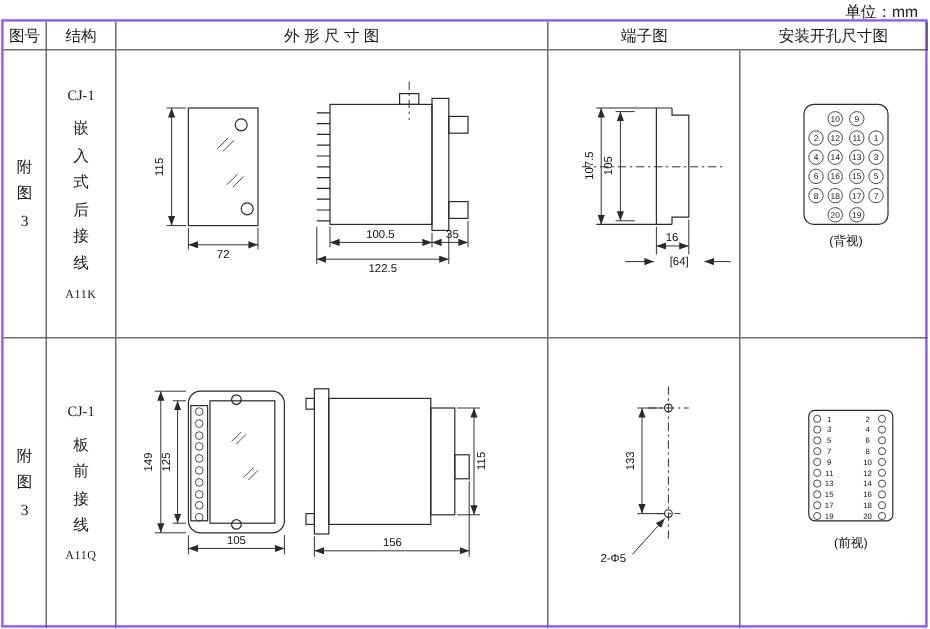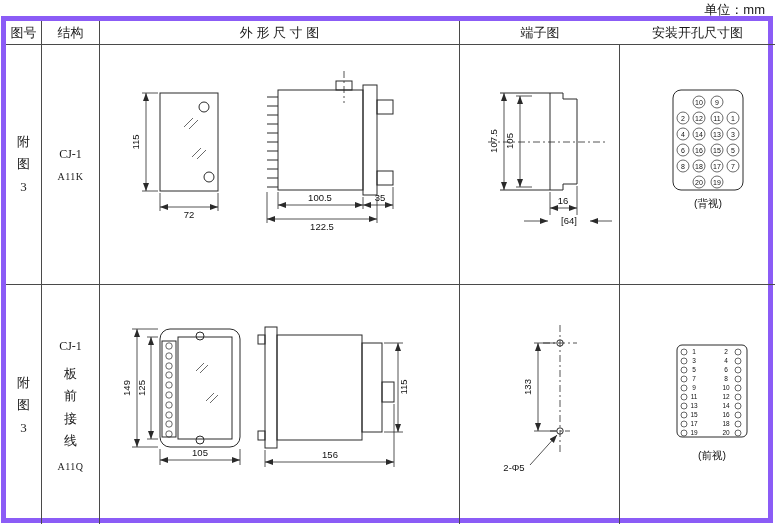--- a/index.html
+++ b/index.html
@@ -4,21 +4,21 @@
 <style>
   * { margin:0; padding:0; box-sizing:border-box; }
   html,body { width:775px; height:524px; overflow:hidden; }
   body {
     font-family:"Liberation Sans","DejaVu Sans",sans-serif;
     background:#ffffff; color:#1a1a1a; position:relative;
   }
   .unit-label { position:absolute; top:1px; right:10px; font-size:13px;text-align:right; }
   .grid {
     position:absolute; top:16px; left:1px; width:772px; height:507px;
-    border:5px solid #8b5cf6;
+    border:2px solid #8b5cf6;
     display:grid;
     grid-template-columns:36px 58px 360px 160px 156px;
     grid-template-rows:24px 240px 241px;
     background:#fff;
   }
   .cell { border-right:1px solid #4a4a4a; border-bottom:1px solid #4a4a4a; position:relative; overflow:hidden; }
   .cell.c5 { border-right:none; }
   .cell.r3 { border-bottom:none; }
   .hcell { display:flex; align-items:center; justify-content:center; font-size:13px; white-space:nowrap; }
   .figcell, .structcell { display:flex; flex-direction:column; align-items:center; justify-content:center; gap:9px;font-family:Liberation Serif, serif; }
@@ -50,20 +50,21 @@
   <div class="cell hcell c3">外 形 尺 寸 图</div>
   <div class="cell hcell c5">端子图</div>
   <div class="cell hcell c4">安装开孔尺寸图</div>
 
   <div class="cell figcell c1">
     <div class="vtext">附图3</div>
   </div>
 
   <div class="cell structcell c2">
     <div class="model">CJ-1</div>
+    <div class="vtext">嵌入式后接线</div>
     <div class="code">A11K</div>
   </div>
 
   <div class="cell c3">
     <svg width="358" height="238" viewBox="0 0 358 238">
       <defs>
         <marker id="s1e" markerWidth="9" markerHeight="8" refX="8" refY="3" orient="auto" markerUnits="userSpaceOnUse">
             <path d="M0,0L8,3L0,6Z" fill="#2a2a2a"></path>
           </marker>
         <marker id="s1s" markerWidth="9" markerHeight="8" refX="8" refY="3" orient="auto-start-reverse" markerUnits="userSpaceOnUse">

